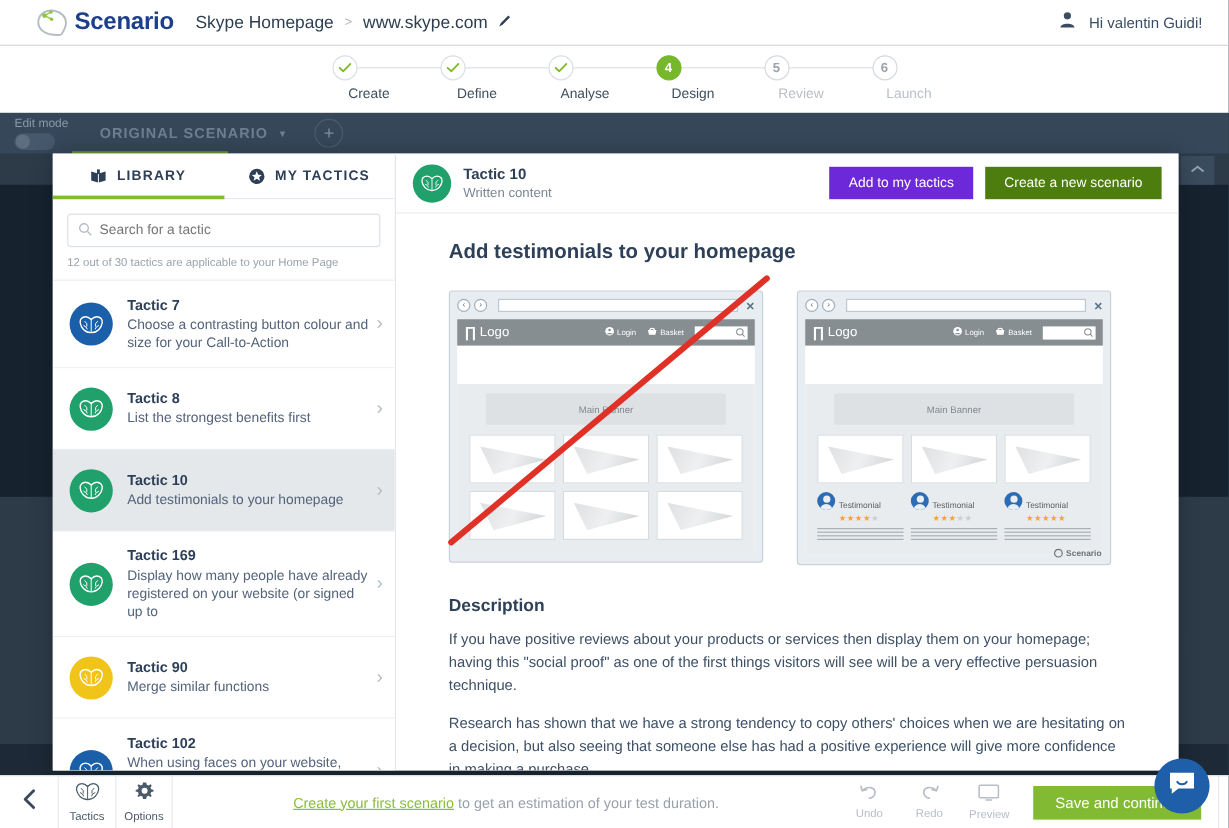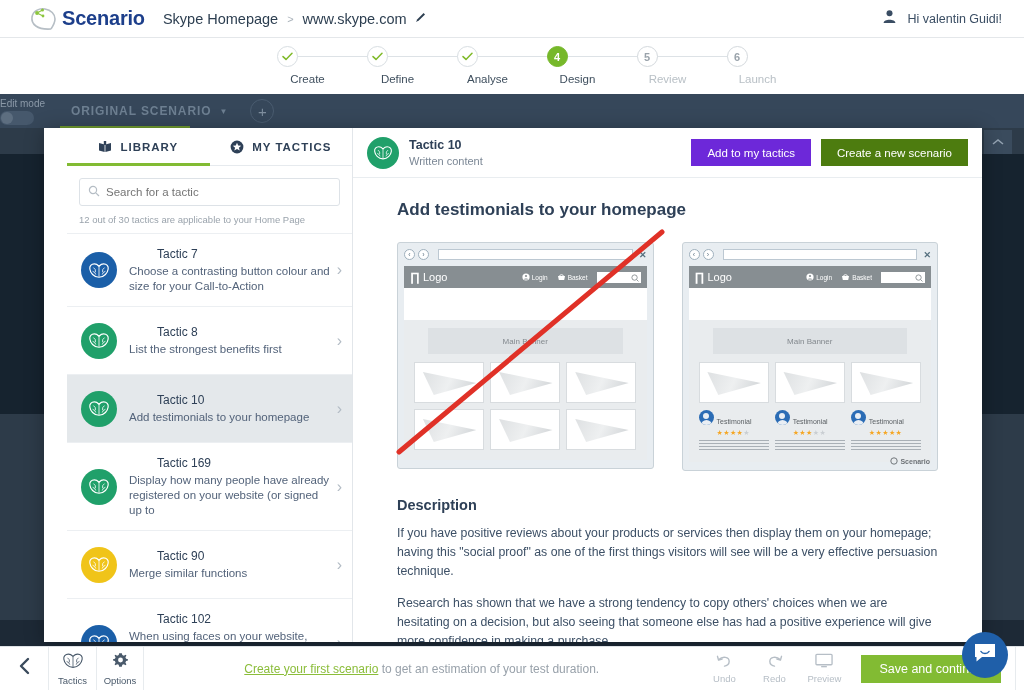--- a/index.html
+++ b/index.html
@@ -75,21 +75,21 @@
   .backdrop-strip {
     position: absolute; bottom: 0; left: 0; width: 1024px; height: 26px;
     background: #1d2936;
   }
 
   
   .editbar {
     position: absolute; top: 94px; left: 0; width: 1024px; height: 34px;
     background: #36475a; display: flex; align-items: center; z-index: 30;
   }
-  .editmode-group { margin-left: 0; display: flex; flex-direction: column; text-align: right; }
+  .editmode-group { margin-left: 12px; display: flex; flex-direction: column; text-align: right; }
   .editmode-label { font-size: 10px; color: #8b99a8; line-height: 11px; }
   .toggle {
     margin-top: 2px; width: 34px; height: 14px; border-radius: 8px;
     background: #46586c; position: relative;
   }
   .toggle .knob {
     position: absolute; top: 1px; left: 1px; width: 12px; height: 12px;
     border-radius: 50%; background: #5d6e80;
   }
   .scenario-select {
@@ -112,21 +112,20 @@
     position: absolute; top: 130px; left: 984px; width: 28px; height: 24px;
     background: #3a4b5d; display: flex; align-items: center; justify-content: center;
     z-index: 31; color: #93a2b1; font-size: 11px;
   }
 
   
   .modal {
     position: absolute; top: 128px; left: 44px; width: 938px; height: 514px;
     background: #fff; display: flex; z-index: 35;
     box-shadow: 0 2px 18px rgba(0,0,0,.30);
-    padding-left: 23px;
   }
 
   
   .listpanel { width: 286px; height: 100%; border-right: 1px solid #e2e6ea; background: #fff;
     display: flex; flex-direction: column; overflow: hidden; }
   .tabs { display: flex; height: 38px; border-bottom: 1px solid #e6eaee; }
   .tab {
     flex: 1; display: flex; align-items: center; justify-content: center;
     font-size: 11.5px; letter-spacing: 1px; color: #2e4057; font-weight: 600;
     position: relative;
@@ -150,21 +149,21 @@
   .tactic-row {
     display: flex; align-items: center; padding: 12px 10px 12px 14px;
     border-bottom: 1px solid #eceff2; min-height: 68px; background: #fff;
   }
   .tactic-row.selected { background: #e4e8eb; }
   .brain {
     width: 36px; height: 36px; border-radius: 50%; flex: 0 0 36px;
     display: flex; align-items: center; justify-content: center; margin-right: 12px;
   }
   .tactic-txt { flex: 1; min-width: 0; }
-  .tactic-title { font-size: 12px; font-weight: normal; color: #2e4057; line-height: 16px; margin-left: 28px; }
+  .tactic-title { font-size: 12px; font-weight: bold; color: #2e4057; line-height: 16px; }
   .tactic-desc { font-size: 11.5px; color: #53637a; line-height: 15px; margin-top: 2px; }
   .rowchev { color: #b3bcc5; font-size: 16px; margin-left: 6px; font-weight: 300; }
 
   
   .detail { flex: 1; display: flex; flex-direction: column; overflow: hidden; background: #fff; }
   .detail-head {
     height: 50px; display: flex; align-items: center; padding: 0 14px 0 14px;
     border-bottom: 1px solid #e9edf0;
   }
   .dh-brain { width: 32px; height: 32px; border-radius: 50%; display: flex; align-items: center;

